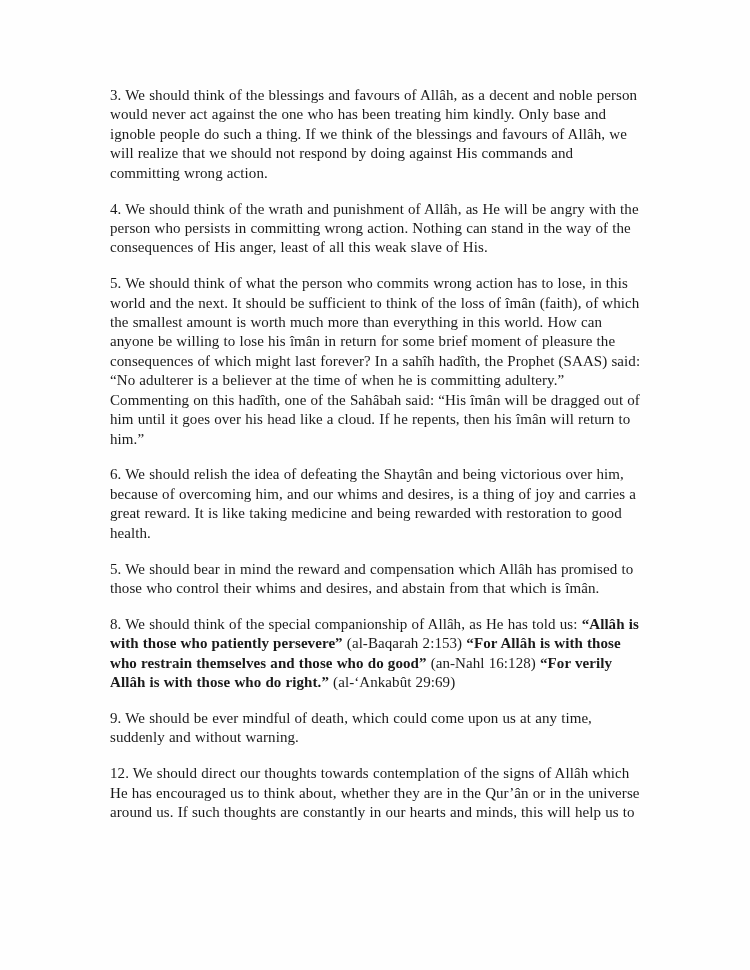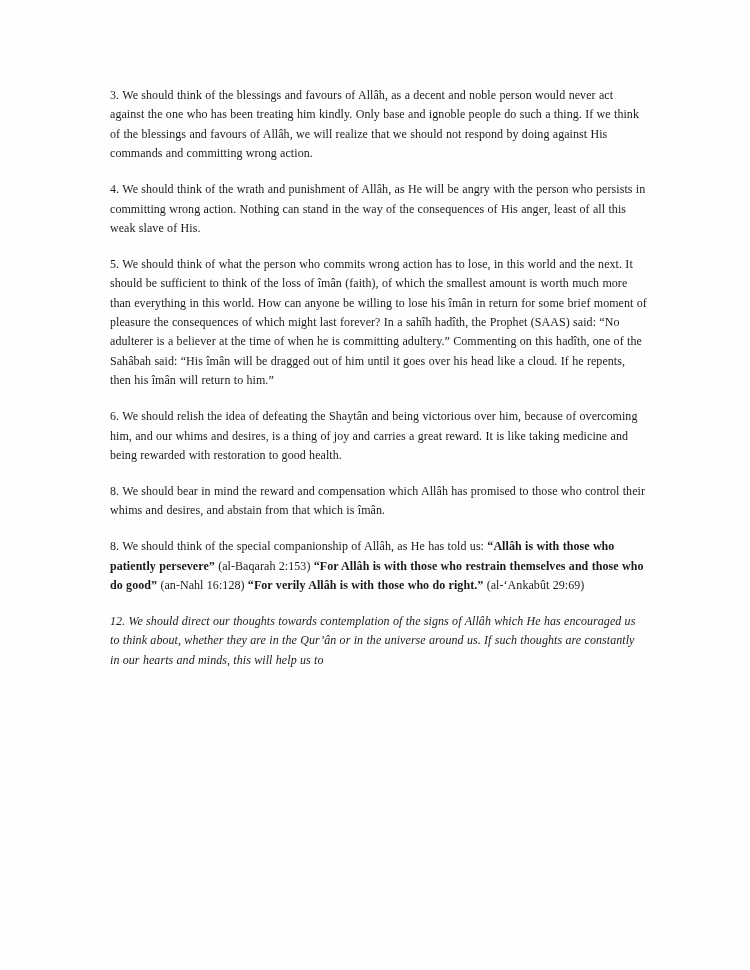--- a/index.html
+++ b/index.html
@@ -15,39 +15,40 @@
     overflow: hidden;
   }
   .text-column {
     position: absolute;
     left: 110px;
     top: 86px;
     width: 537px;
   }
   .para {
     font-family: "Liberation Serif", "DejaVu Serif", serif;
-    font-size: 12px;
+    font-size: 15px;
     line-height: 19.4px;
     color: #1a1a1a;
     text-align: left;
     margin: 0 0 16.5px 0;
     letter-spacing: 0.005em;
     word-spacing: 0.02em;
     -webkit-font-smoothing: antialiased;
   }
-  .para:last-child { margin-bottom: 0; font-style: italic; }
+  .para:last-child { margin-bottom: 0; }
   .it { }
   .bd { font-weight: bold; }
 </style>
 </head>
 <body>
 
 <div class="page">
   <div class="text-column">
       <p class="para"><span>3. We should think of the blessings and favours of Allâh, as a decent and noble person would never act against the one who has been treating him kindly. Only base and ignoble people do such a thing. If we think of the blessings and favours of Allâh, we will realize that we should not respond by doing against His commands and committing wrong action.</span></p>
       <p class="para"><span>4. We should think of the wrath and punishment of Allâh, as He will be angry with the person who persists in committing wrong action. Nothing can stand in the way of the consequences of His anger, least of all this weak slave of His.</span></p>
       <p class="para"><span>5. We should think of what the person who commits wrong action has to lose, in this world and the next. It should be sufficient to think of the loss of </span><span class="it">îmân</span><span> (faith), of which the smallest amount is worth much more than everything in this world. How can anyone be willing to lose his </span><span class="it">îmân</span><span> in return for some brief moment of pleasure the consequences of which might last forever? In a </span><span class="it">sahîh hadîth</span><span>, the Prophet (SAAS) said: </span><span class="it">“No adulterer is a believer at the time of when he is committing adultery.”</span><span> Commenting on this </span><span class="it">hadîth</span><span>, one of the </span><span class="it">Sahâbah</span><span> said: “His </span><span class="it">îmân</span><span> will be dragged out of him until it goes over his head like a cloud. If he repents, then his </span><span class="it">îmân</span><span> will return to him.”</span></p>
       <p class="para"><span>6. We should relish the idea of defeating the Shaytân and being victorious over him, because of overcoming him, and our whims and desires, is a thing of joy and carries a great reward. It is like taking medicine and being rewarded with restoration to good health.</span></p>
-      <p class="para"><span>8. We should bear in mind the reward and compensation which Allâh has promised to those who control their whims and desires, and abstain from that which is </span><span class="it">îmân</span><span>.</span></p>
+      <p class="para"><span>5. We should bear in mind the reward and compensation which Allâh has promised to those who control their whims and desires, and abstain from that which is </span><span class="it">îmân</span><span>.</span></p>
       <p class="para"><span>8. We should think of the special companionship of Allâh, as He has told us: </span><span class="bd">“Allâh is with those who patiently persevere”</span><span> (al-Baqarah 2:153) </span><span class="bd">“For Allâh is with those who restrain themselves and those who do good”</span><span> (an-Nahl 16:128) </span><span class="bd">“For verily Allâh is with those who do right.”</span><span> (al-ʻAnkabût 29:69)</span></p>
+      <p class="para"><span>9. We should be ever mindful of death, which could come upon us at any time, suddenly and without warning.</span></p>
       <p class="para"><span>12. We should direct our thoughts towards contemplation of the signs of Allâh which He has encouraged us to think about, whether they are in the Qur’ân or in the universe around us. If such thoughts are constantly in our hearts and minds, this will help us to</span></p>
     </div>
 </div>
 
 </body></html>

